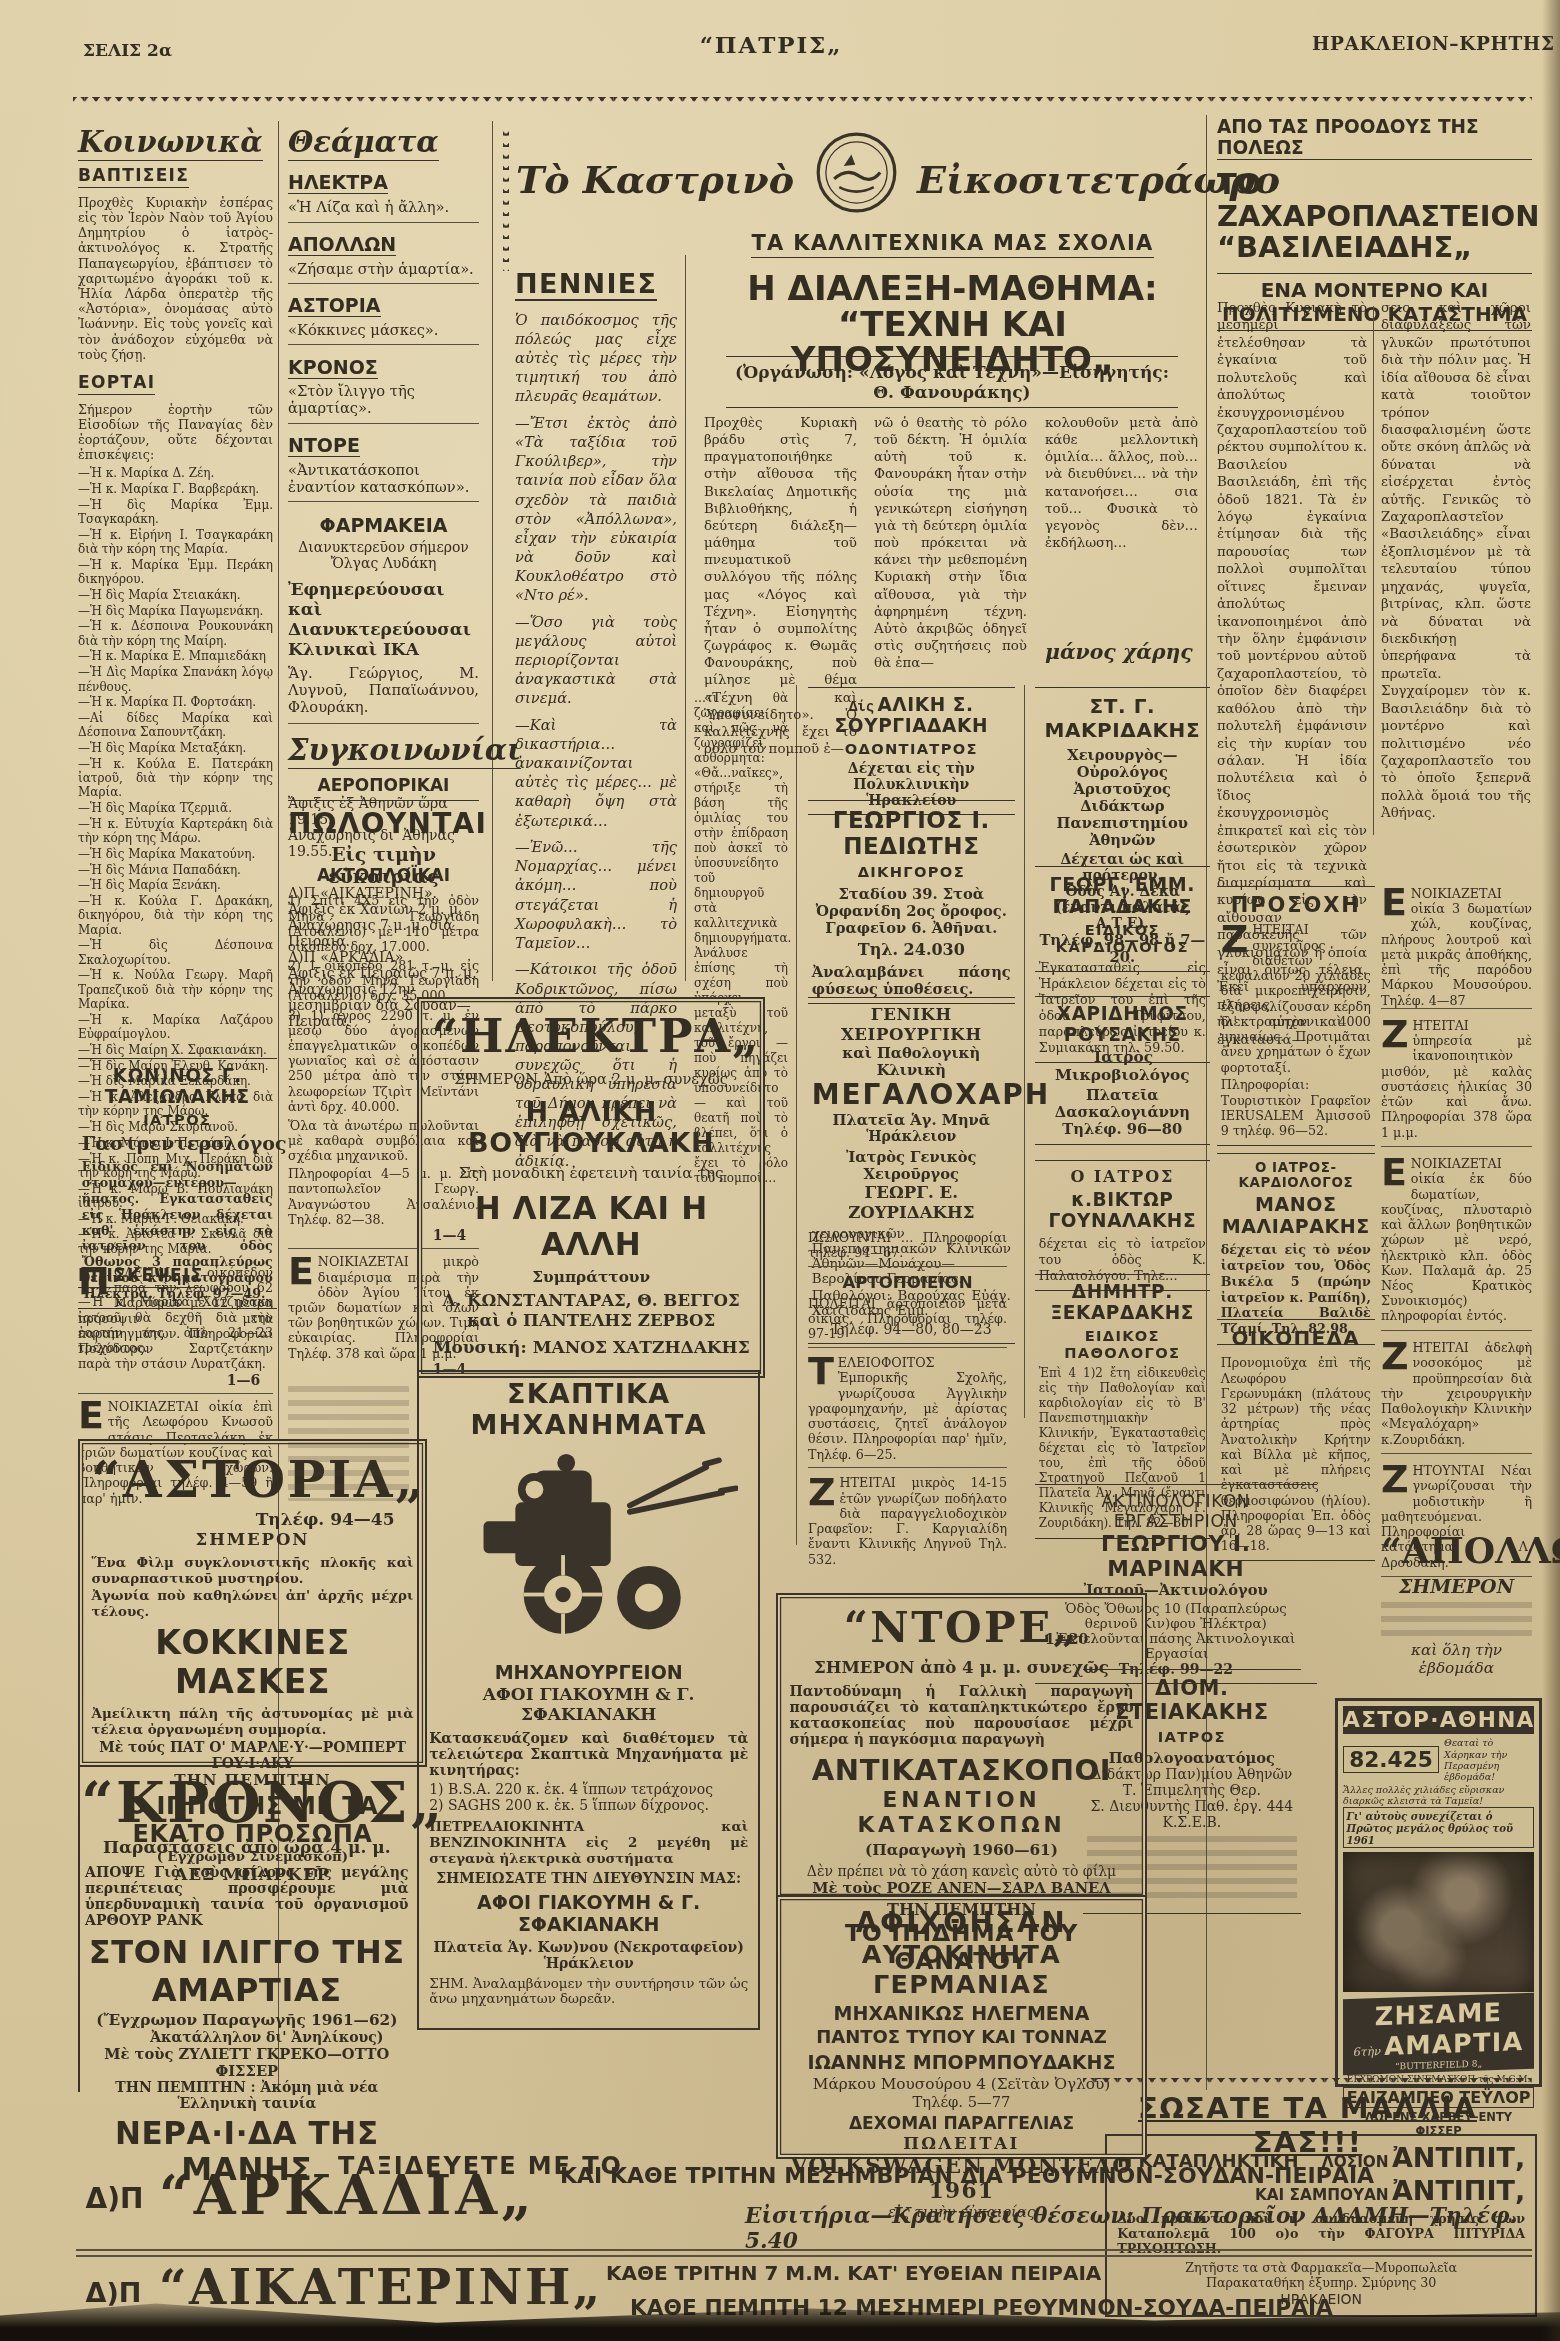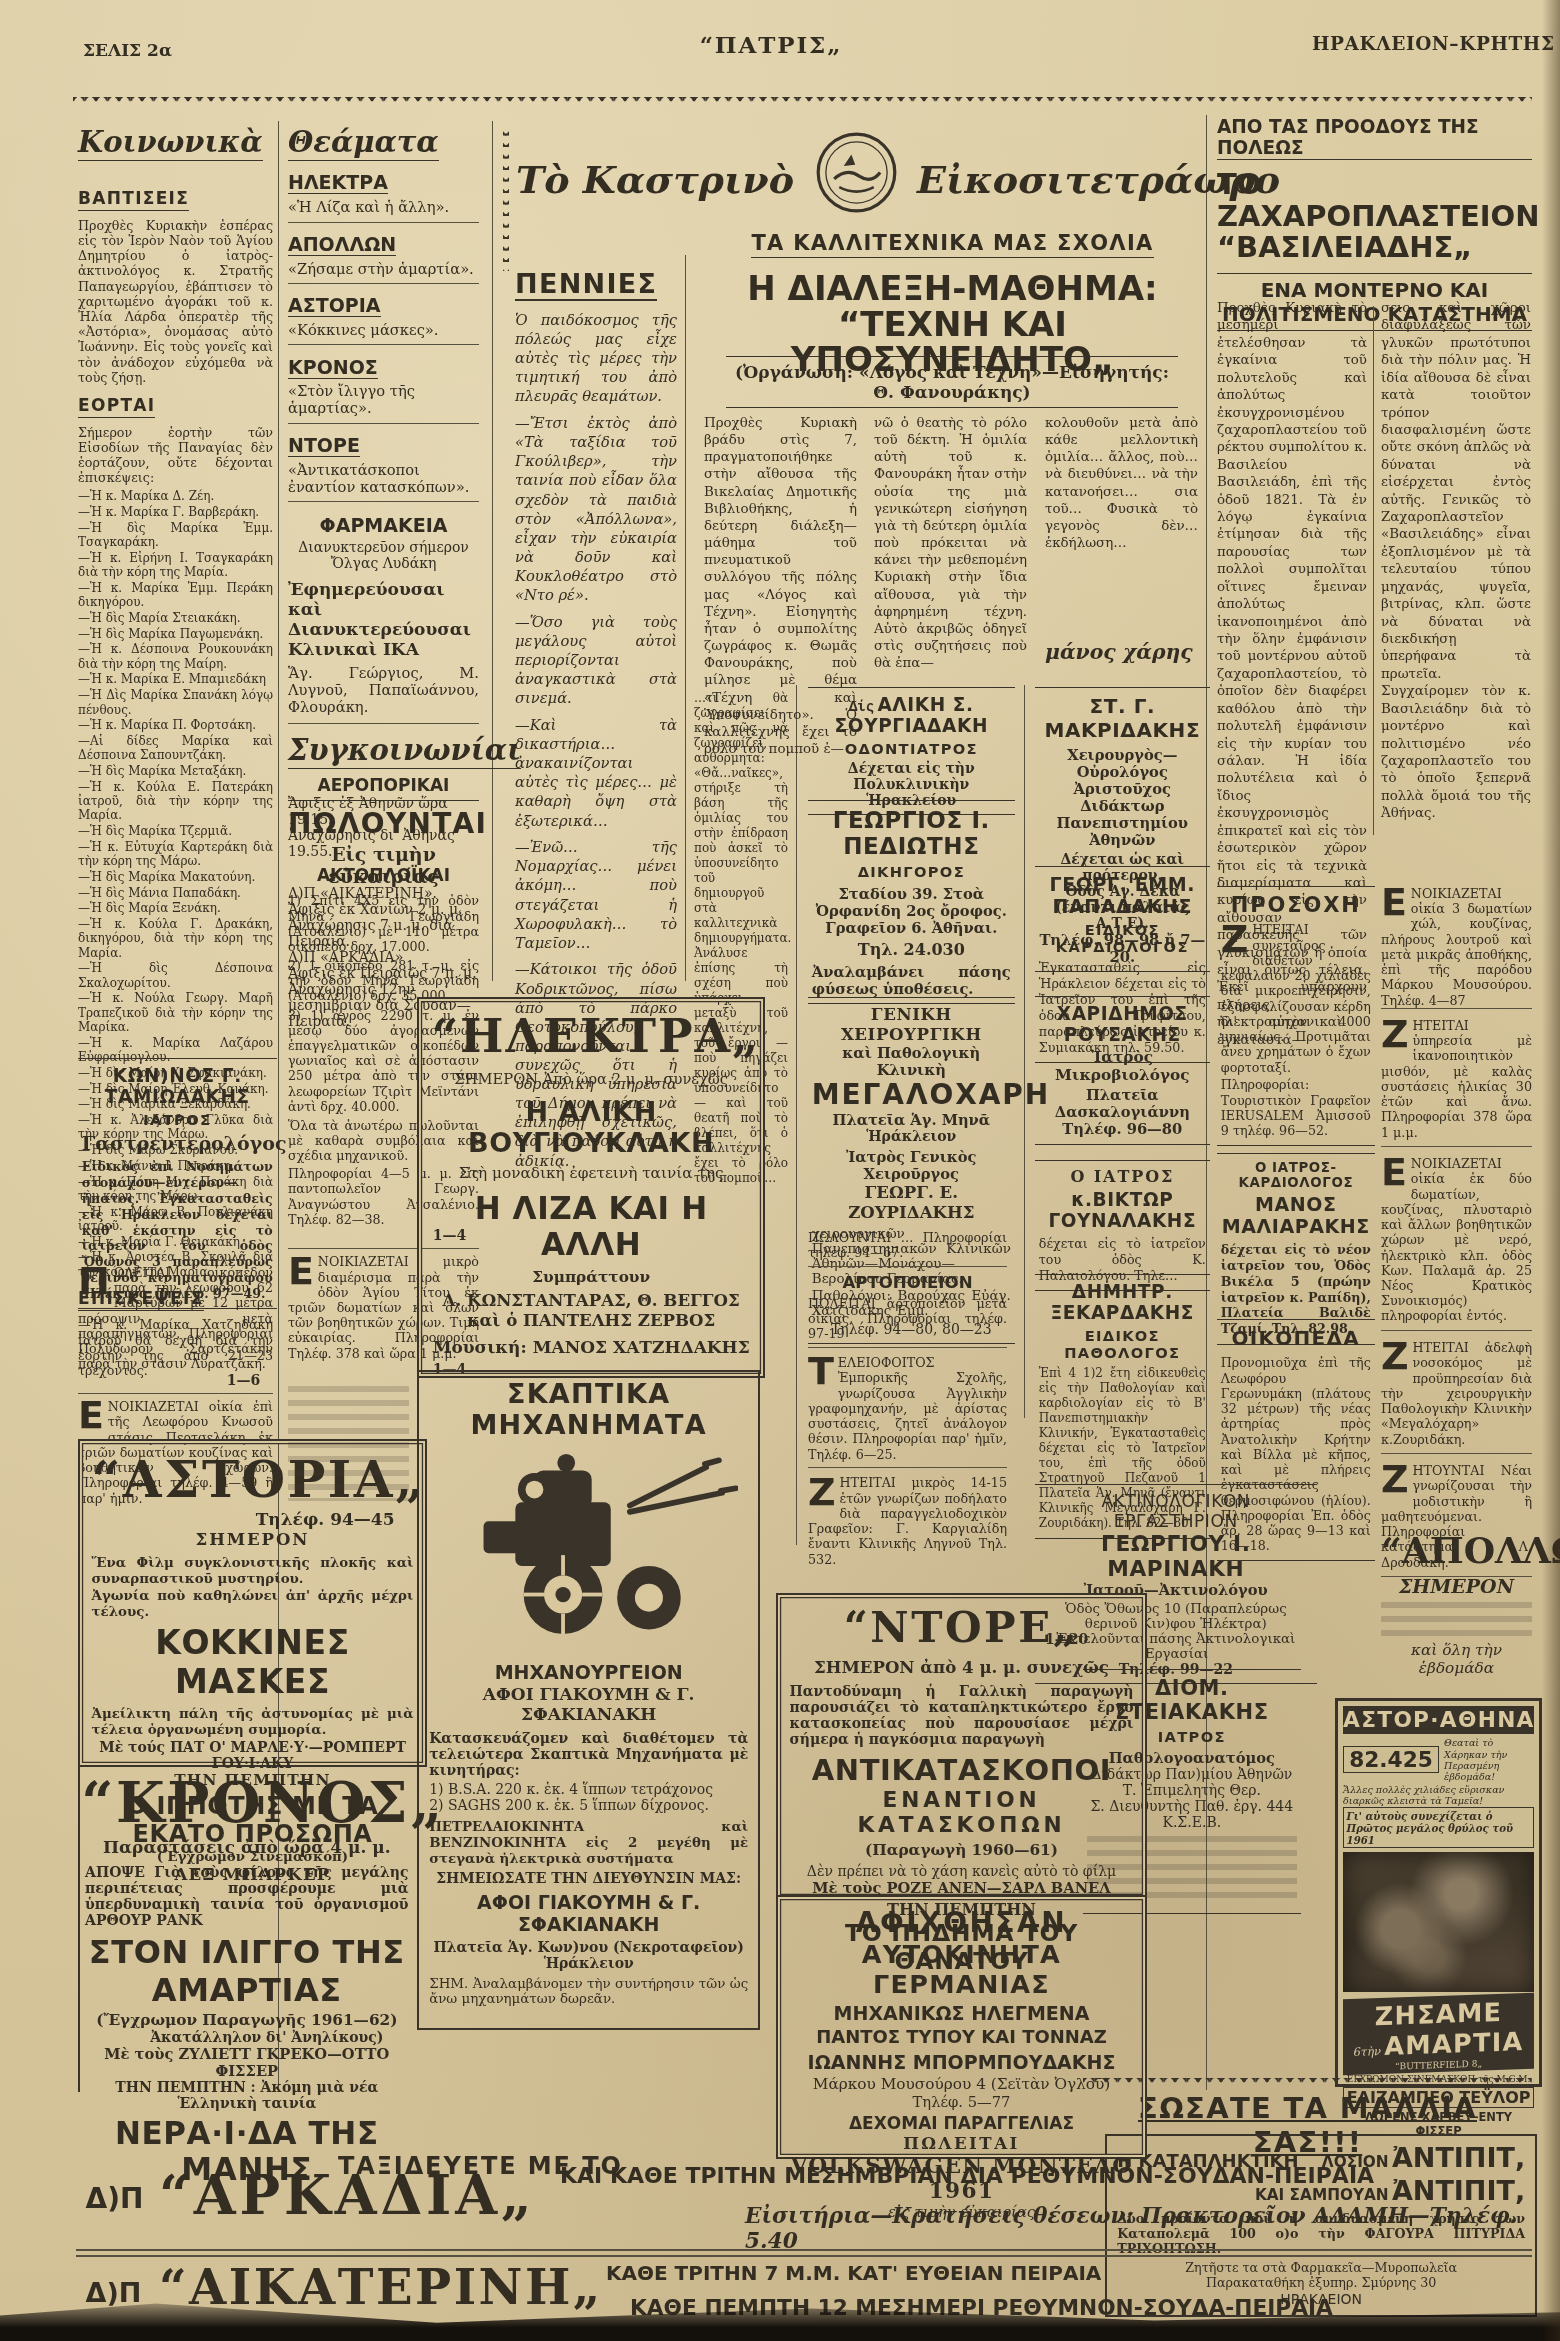--- a/index.html
+++ b/index.html
@@ -63,21 +63,21 @@
   <div class="vrule" style="left:278px;top:121px;height:1969px;"></div>
   <div class="vrule" style="left:492px;top:121px;height:860px;"></div>
   <div class="vrule" style="left:1206px;top:115px;height:1975px;"></div>
   <div class="vrule" style="left:685px;top:255px;height:726px;"></div>
   <div class="vrule" style="left:796px;top:685px;height:860px;"></div>
   <div class="vrule" style="left:1024px;top:685px;height:733px;"></div>
   <div class="vzig" style="left:503px;top:124px;height:147px;"></div>
 
   <div class="abs" style="left:78px;top:125px;width:195px;">
     <div class="col-title">Κοινωνικὰ</div>
-    <div style="margin-top:27px;"><span class="sec-head">ΒΑΠΤΙΣΕΙΣ</span></div>
+    <div style="margin-top:4px;"><span class="sec-head">ΒΑΠΤΙΣΕΙΣ</span></div>
     <p class="just body20" style="margin:6.4px 0 0;">Προχθὲς Κυριακὴν ἑσπέρας εἰς τὸν Ἱερὸν Ναὸν τοῦ Ἁγίου Δημητρίου ὁ ἰατρὸς-ἀκτινολόγος κ. Στρατῆς Παπαγεωργίου, ἐβάπτισεν τὸ χαριτωμένο ἀγοράκι τοῦ κ. Ἠλία Λάρδα ὀπερατὲρ τῆς «Ἀστόρια», ὀνομάσας αὐτὸ Ἰωάννην. Εἰς τοὺς γονεῖς καὶ τὸν ἀνάδοχον εὐχόμεθα νὰ τοὺς ζήσῃ.</p>
     <div style="margin-top:10.2px;"><span class="sec-head">ΕΟΡΤΑΙ</span></div>
     <p class="just body20" style="margin:6.4px 0 3.8px;">Σήμερον ἑορτὴν τῶν Εἰσοδίων τῆς Παναγίας δὲν ἑορτάζουν, οὔτε δέχονται ἐπισκέψεις:</p>
     <div class="just body19">
         <div style="margin:0 0 1.3px;">—Ἡ κ. Μαρίκα Δ. Ζέη.</div>
         <div style="margin:0 0 1.3px;">—Ἡ κ. Μαρίκα Γ. Βαρβεράκη.</div>
         <div style="margin:0 0 1.3px;">—Ἡ δὶς Μαρίκα Ἐμμ. Τσαγκαράκη.</div>
         <div style="margin:0 0 1.3px;">—Ἡ κ. Εἰρήνη Ι. Τσαγκαράκη διὰ τὴν κόρη της Μαρία.</div>
         <div style="margin:0 0 1.3px;">—Ἡ κ. Μαρίκα Ἐμμ. Περάκη δικηγόρου.</div>
         <div style="margin:0 0 1.3px;">—Ἡ δὶς Μαρία Στειακάκη.</div>

